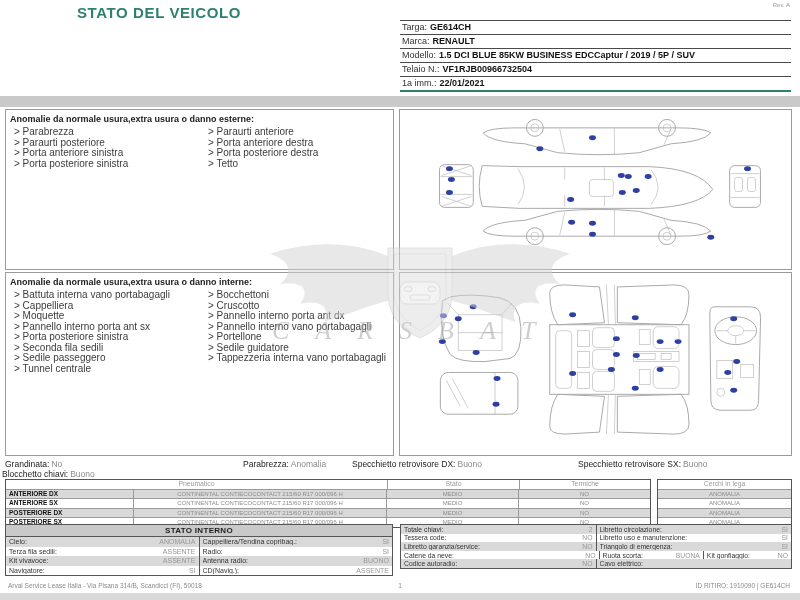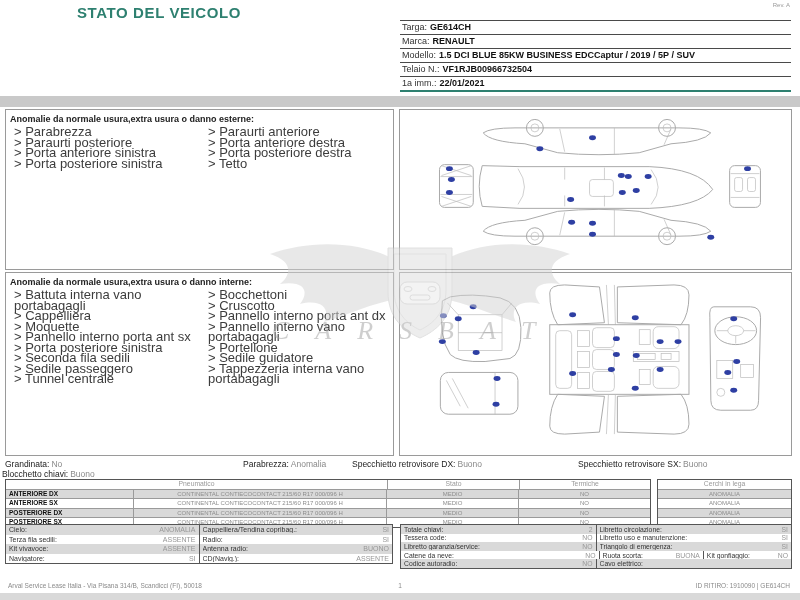--- a/index.html
+++ b/index.html
@@ -20,21 +20,21 @@
   .band-bottom{position:absolute;left:0;top:593px;width:800px;height:7px;background:#d9d9d9;}
 
   
   .box{position:absolute;border:1px solid #9a9a9a;background:#fff;}
   #box-ext-list{left:5px;top:109px;width:387px;height:159px;}
   #box-int-list{left:5px;top:272px;width:387px;height:182px;}
   #box-ext-diag{left:399px;top:109px;width:391px;height:159px;}
   #box-int-diag{left:399px;top:272px;width:391px;height:182px;}
   .box-title{font-size:9px;font-weight:bold;color:#222;padding:4px 4px 3px 4px;}
   .cols{position:relative;}
-  .col{position:absolute;top:0;font-size:13px;color:#3c3c3c;line-height:10.5px;}
+  .col{position:absolute;top:0;font-size:10px;color:#3c3c3c;line-height:10.5px;}
   .col.c1{left:8px;width:182px;}
   .col.c2{left:202px;width:180px;}
   .box svg{display:block;}
 
   
   .sum{position:absolute;font-size:8.5px;white-space:nowrap;}
   .sum .sl{color:#222;}
   .sum .sv{color:#8a8a8a;margin-left:2px;}
   #sum-grandinata{left:5px;top:459px;}
   #sum-parabrezza{left:243px;top:459px;}
@@ -352,20 +352,21 @@
       </div>
     <div class="trow odd">
         <div class="tcell w-full">ANOMALIA</div>
       </div>
     <div class="trow">
         <div class="tcell w-full">ANOMALIA</div>
       </div>
   </div>
 
   <div class="btbl" id="stato-interno">
+    <div class="tbl-hdr">STATO INTERNO</div>
     <div class="brow odd">
       <div class="half">
           <span class="bl">Cielo:</span>
           <span class="bv">ANOMALIA</span>
         </div>
       <div class="half">
           <span class="bl">Cappelliera/Tendina copribag.:</span>
           <span class="bv">SI</span>
         </div>
     </div>

